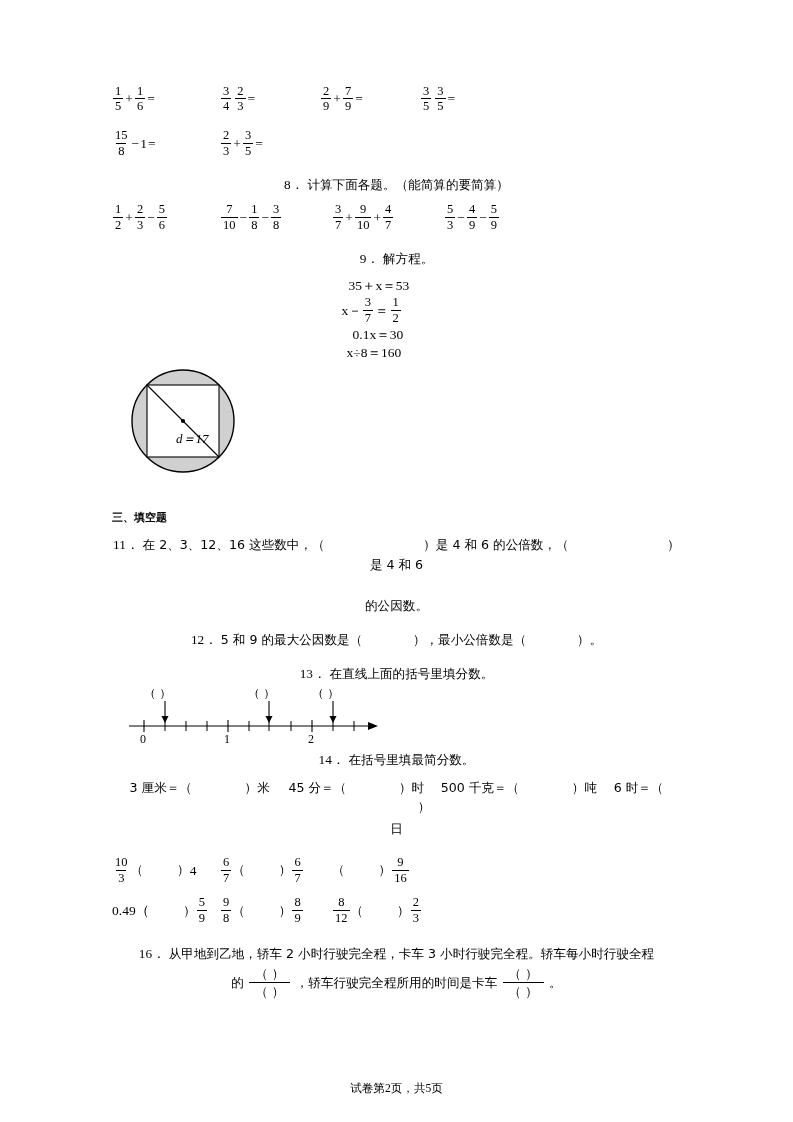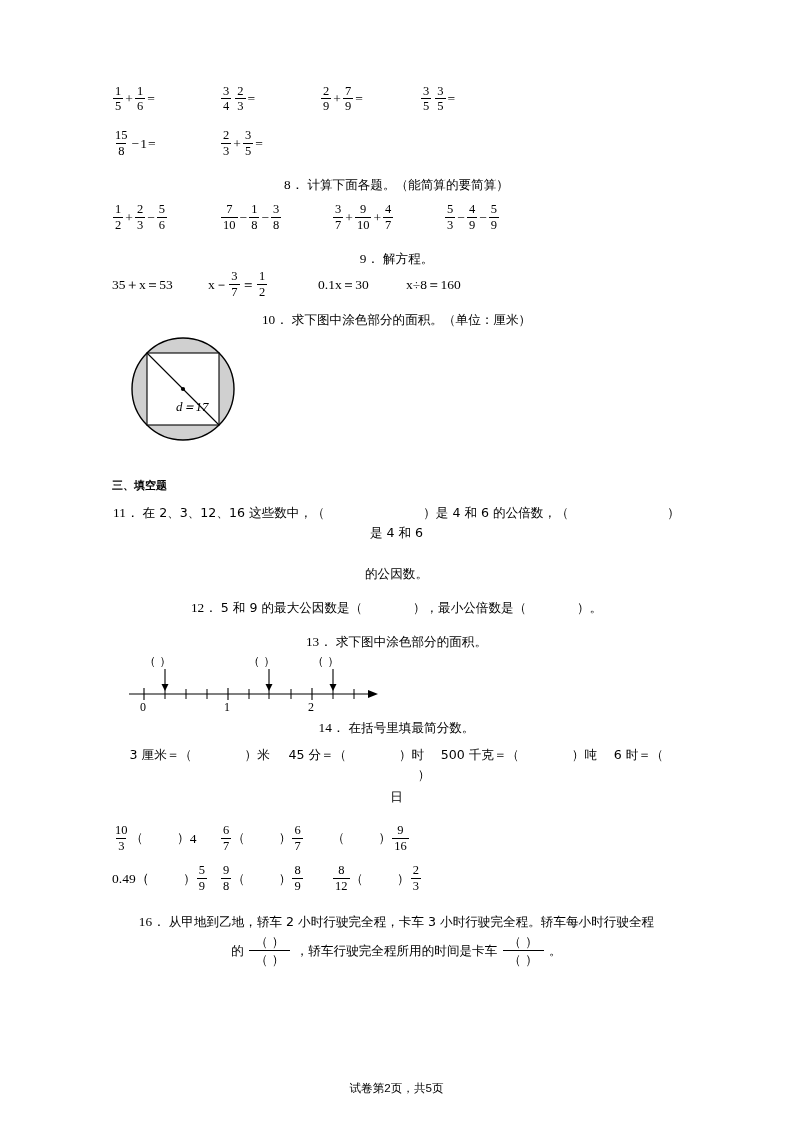--- a/index.html
+++ b/index.html
@@ -64,21 +64,21 @@
 
   
   .numline-wrap { position: relative; height: 64px; margin-top: 2px; }
 
   
   .footer {
     position: absolute;
     left: 0; right: 0;
     bottom: 26px;
     text-align: center;
-    font-family: Liberation Sans, sans-serif;
+    font-family: Liberation Serif, serif;
     font-size: 11.6px;
     color: #000;
   }
   .ul-blank {
     display: inline-block;
     border-bottom: 1px solid #000;
     height: 1em;
   }
   
   .pfrac {
@@ -240,25 +240,25 @@
         <span class="den">9</span>
       </span>
       <span class="op">−</span>
       <span class="frac">
         <span class="num">5</span>
         <span class="den">9</span>
       </span>
     </div>
   </div>
 
-  <div class="qline" style="margin-bottom:0;">
+  <div class="qline" style="margin-bottom:8px;">
     <span class="qnum">9．</span>
     <span class="zh">解方程。</span>
   </div>
-  <div class="row-exprs" style="margin-bottom:10px;">
+  <div class="row-exprs" style="margin-bottom:2px;flex-direction:column;">
     <div class="slot" style="width:96px;">
       <span class="expr">35＋x＝53</span>
     </div>
     <div class="slot" style="width:110px;">
       <span class="expr">x－</span>
       <span class="frac">
         <span class="num">3</span>
         <span class="den">7</span>
       </span>
       <span class="op">＝</span>
@@ -268,24 +268,20 @@
       </span>
     </div>
     <div class="slot" style="width:88px;">
       <span class="expr">0.1x＝30</span>
     </div>
     <div class="slot" style="width:100px;align-items:center;">
       <span class="expr">x÷8＝160</span>
     </div>
   </div>
 
-  <div class="qline">
-    <span class="qnum">10．</span>
-    <span class="zh">求下图中涂色部分的面积。（单位：厘米）</span>
-  </div>
 
   <div class="figure-wrap">
     <svg class="circle-fig" viewBox="0 0 106 106">
       <circle cx="53" cy="53" r="51" fill="#d0d0d0" stroke="#000" stroke-width="1.4"></circle>
       <rect x="17" y="17" width="72" height="72" fill="#ffffff" stroke="#000" stroke-width="1.1"></rect>
       <line x1="17" y1="17" x2="89" y2="89" stroke="#000" stroke-width="1.1"></line>
       <circle cx="53" cy="53" r="2.1" fill="#000"></circle>
     </svg>
     <div style="position:absolute; left:64px; top:62px; font-family:'Liberation Serif',serif; font-size:13px; font-style:italic;">
       <span>d＝17</span>
@@ -310,21 +306,21 @@
     <span class="qnum">12．</span>
     <span class="zh">5 和 9 的最大公因数是（</span>
     <span class="ul-blank" style="width:44px; border-bottom:none;"></span>
     <span class="zh">），最小公倍数是（</span>
     <span class="ul-blank" style="width:44px; border-bottom:none;"></span>
     <span class="zh">）。</span>
   </div>
 
   <div class="qline" style="margin-bottom:2px;">
     <span class="qnum">13．</span>
-    <span class="zh">求下图中涂色部分的面积。</span>
+    <span class="zh">在直线上面的括号里填分数。</span>
   </div>
 
   <div class="numline-wrap">
 
     <div style="position:absolute; left:32px; top:0; font-family:'DejaVu Sans',sans-serif; font-size:11.8px;">（      ）</div>
     <div style="position:absolute; left:136px; top:0; font-family:'DejaVu Sans',sans-serif; font-size:11.8px;">（      ）</div>
     <div style="position:absolute; left:200px; top:0; font-family:'DejaVu Sans',sans-serif; font-size:11.8px;">（      ）</div>
 
     <svg style="position:absolute; left:10px; top:14px;" width="260" height="34" viewBox="0 0 260 34">
 

